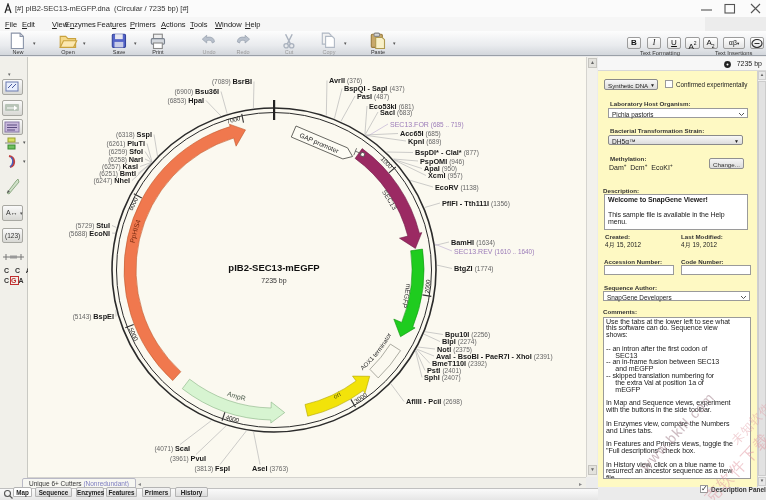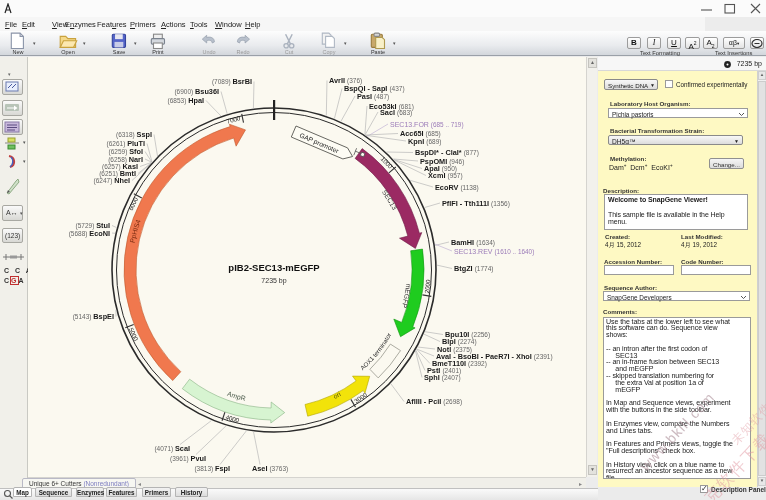--- a/index.html
+++ b/index.html
@@ -67,20 +67,21 @@
 #wm2 { left:688px; top:507px; width:220px; transform:rotate(-47deg); transform-origin:0 0;
   font-size:16px; color:rgba(225,150,160,0.5); letter-spacing:2px; }
 </style></head>
 <body>
 <div id="root">
 
 <div id="titlebar" class="abs"></div>
 <svg class="abs" style="left:3px;top:3px" width="10" height="11">
       <path d="M2,10 L5,1 L8,10 M3.2,7 L6.8,7" stroke="#222" stroke-width="1.2" fill="none"></path>
     </svg>
+<div id="titletext" class="abs">[#] pIB2-SEC13-mEGFP.dna&nbsp; (Circular / 7235 bp) [#]</div>
 <svg id="winbtns" class="abs" style="left:690px;top:0" width="76" height="17">
  <line x1="11" y1="10" x2="22" y2="10" stroke="#555" stroke-width="1.1"></line>
  <rect x="35" y="4.5" width="9.5" height="8.5" fill="none" stroke="#555" stroke-width="1.1"></rect>
  <path d="M61,4 L70,13 M70,4 L61,13" stroke="#555" stroke-width="1.1"></path>
 </svg>
 
 <div id="menubar" class="abs">
  <span style="left:5px"><u>F</u>ile</span>
       <span style="left:22px"><u>E</u>dit</span>
  <span style="left:52px"><u>V</u>iew</span>

